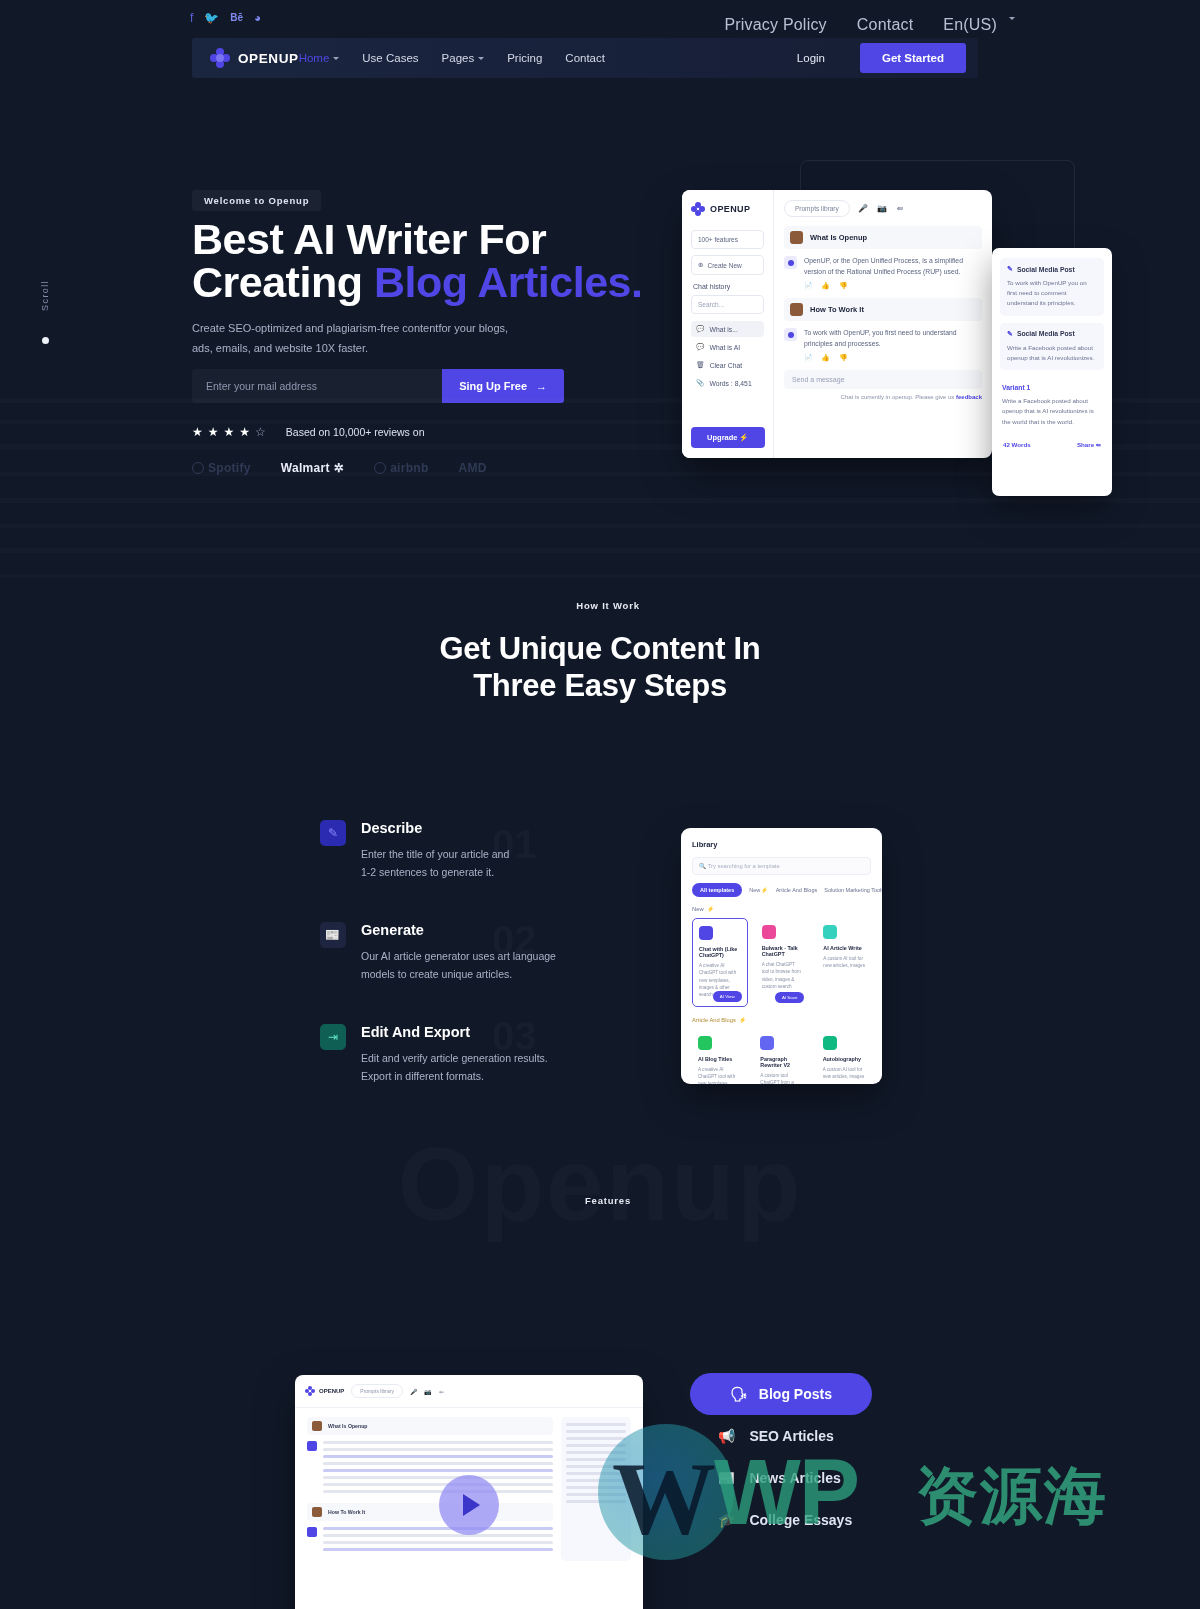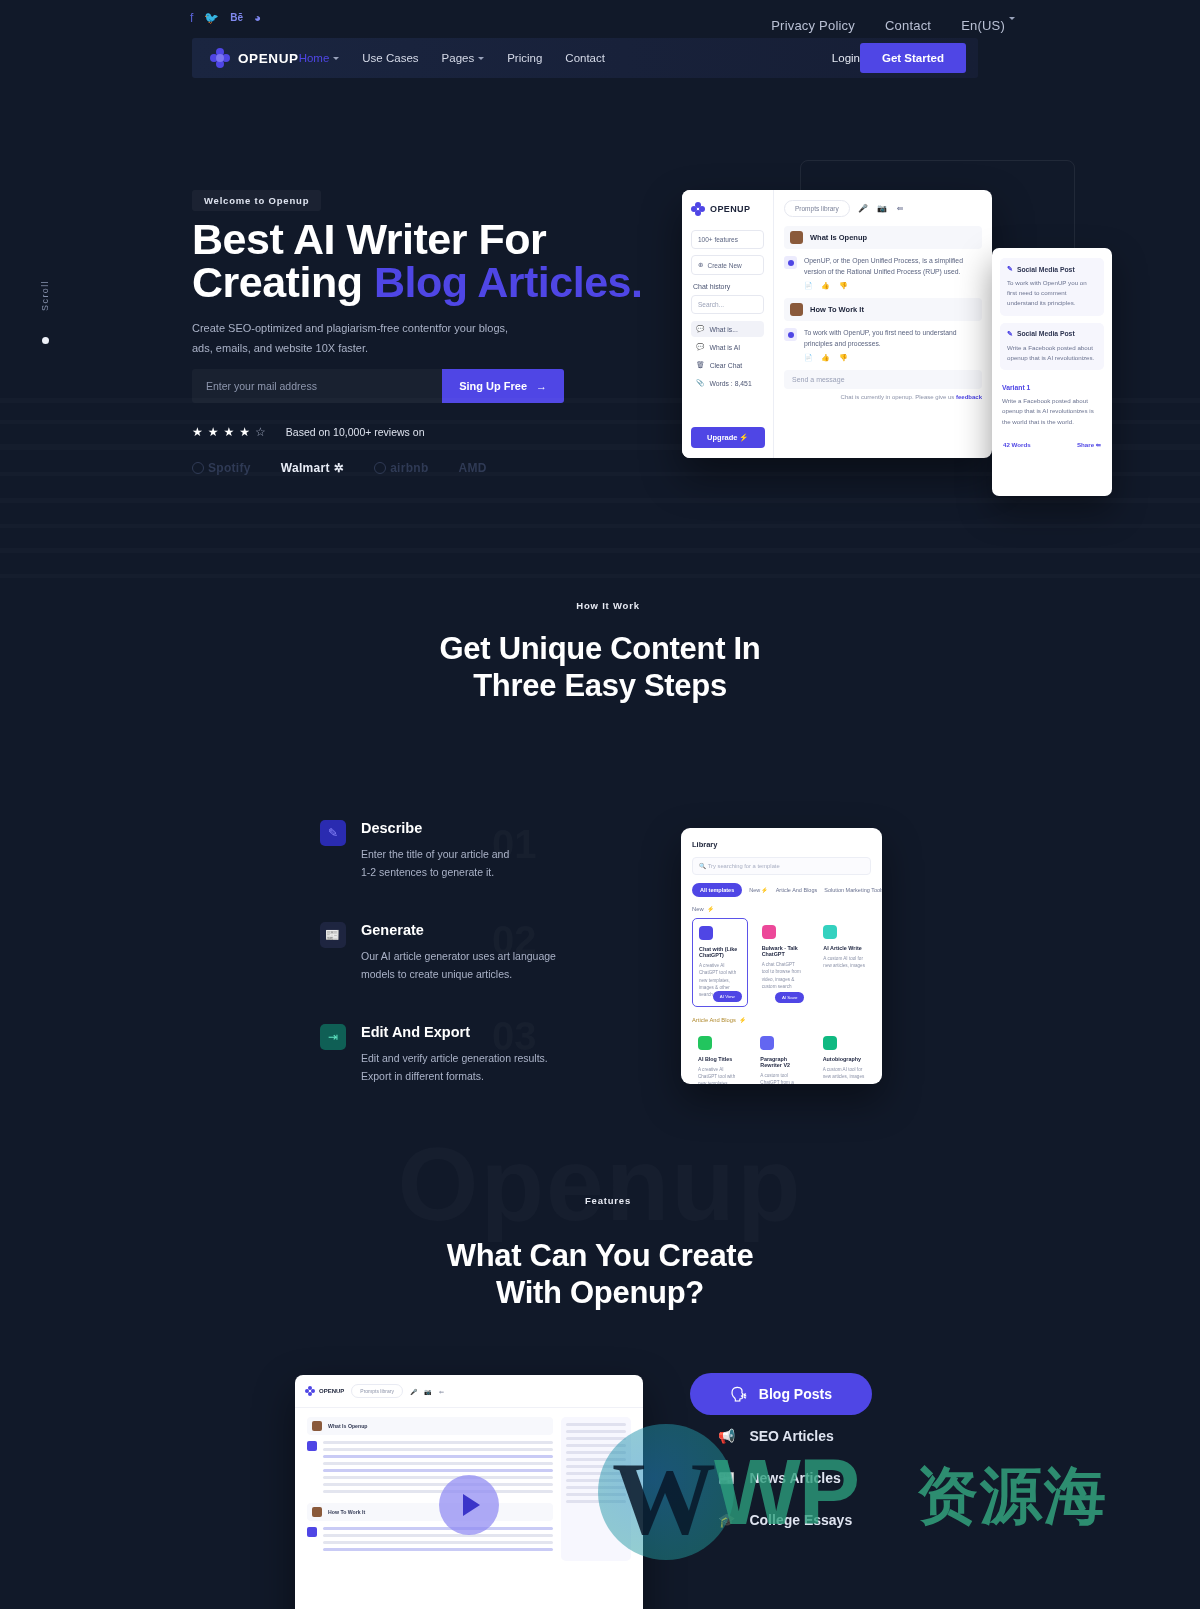--- a/index.html
+++ b/index.html
@@ -16,41 +16,41 @@
   .topbar {
     position: absolute; top: 0; left: 0; width: 1200px; height: 36px;
     display: flex; align-items: center; background: #111929;
   }
   .social { display: flex; align-items: center; gap: 11px; margin-left: 190px; }
   .social span { font-size: 12px; color: #5a63d8; line-height: 1; }
   .social .tw { color: #5d67e0; }
   .social .be { color: #8089ee; font-weight: bold; font-size: 10px; }
   .social .dc { color: #7d86ee; font-size: 12px; }
   .topright { margin-left: auto; margin-right: 185px; display: flex; align-items: center; gap: 30px; }
-  .topright a { color: #b9c0d4; font-size: 13px; text-decoration: none; letter-spacing: .2px; margin-top: 14px; }
-  .lang { display: flex; align-items: center; gap: 4px; }
+  .topright a { color: #b9c0d4; font-size: 16px; text-decoration: none; letter-spacing: .2px; margin-top: 14px; }
+  .lang { display: flex; align-items: center; gap: 12px; }
   .caret { width: 0; height: 0; border-left: 3px solid transparent; border-right: 3px solid transparent; border-top: 3.5px solid #9aa3bb; display:inline-block; }
 
   
   .navwrap {
     position: absolute; top: 38px; left: 192px; width: 786px; height: 40px;
     background: linear-gradient(90deg,#1a2540 0%, #18213a 55%, #161e35 100%);
     border-radius: 3px; display: flex; align-items: center; padding: 0 0 0 18px;
   }
   .brand { display: flex; align-items: center; gap: 8px; }
   .brand-mark { width: 20px; height: 20px; position: relative; }
   .brand-mark i { position:absolute; width:8px; height:8px; border-radius:50%; background:#4f46e5; }
   .brand-mark i.a{ left:6px; top:0;} .brand-mark i.b{ left:0; top:6px;}
   .brand-mark i.c{ left:12px; top:6px;} .brand-mark i.d{ left:6px; top:12px;}
   .brand-mark i.e{ left:6px; top:6px; background:#7b74f0;}
   .brand-name { font-size: 13.5px; font-weight: bold; letter-spacing: .6px; color: #fff; }
   .navlinks { display: flex; align-items: center; gap: 23px; }
   .navlinks a { color: #d5dae8; font-size: 11.5px; text-decoration: none; display: flex; align-items: center; gap: 4px; }
   .navlinks a.active { color: #4f46e5; }
-  .navright { margin-left: auto; display: flex; align-items: center; gap: 0; padding-right: 12px; }
+  .navright { margin-left: auto; display: flex; align-items: center; gap: 35px; padding-right: 12px; }
   .login { color: #e4e8f2; font-size: 11.5px; text-decoration: none; }
   .cta {
     background: #4f46e5; color: #fff; font-size: 11.5px; font-weight: bold;
     border: none; border-radius: 3px; padding: 9px 22px; cursor: pointer;
     font-family: "Liberation Sans", sans-serif;
   }
 
   
   .scrollrail { position: absolute; left: 40px; top: 280px; display: flex; flex-direction: column; align-items: center; }
   .scrollrail .txt {
@@ -536,24 +536,20 @@
           <div class="lib-d">A custom AI tool for new articles, images</div>
 
         </div>
       </div>
     </div>
   </div>
 
   <div class="sec3">
     <div class="watermark">Openup</div>
     <div class="eyebrow" style="position:absolute;top:70px;width:1200px;">Features</div>
-    <div class="h2" style="position:absolute;top:93px;width:1200px;">
-      <div>What Can You Create</div>
-      <div>With Openup?</div>
-    </div>
 
     <div class="videocard">
       <div class="vc-top">
         <span class="vc-brand">
           <span class="bm">
               <i class="a"></i>
               <i class="b"></i>
               <i class="c"></i>
               <i class="d"></i>
             </span>

